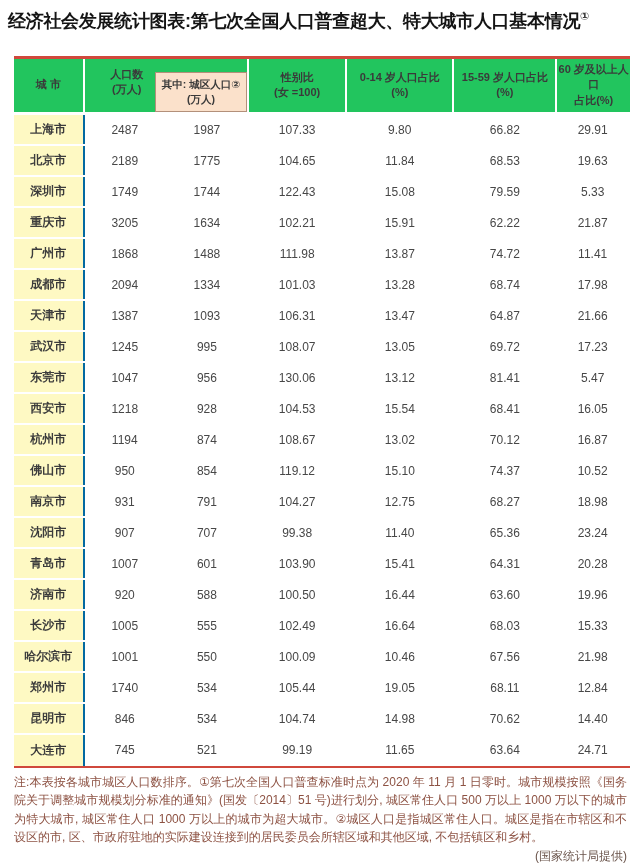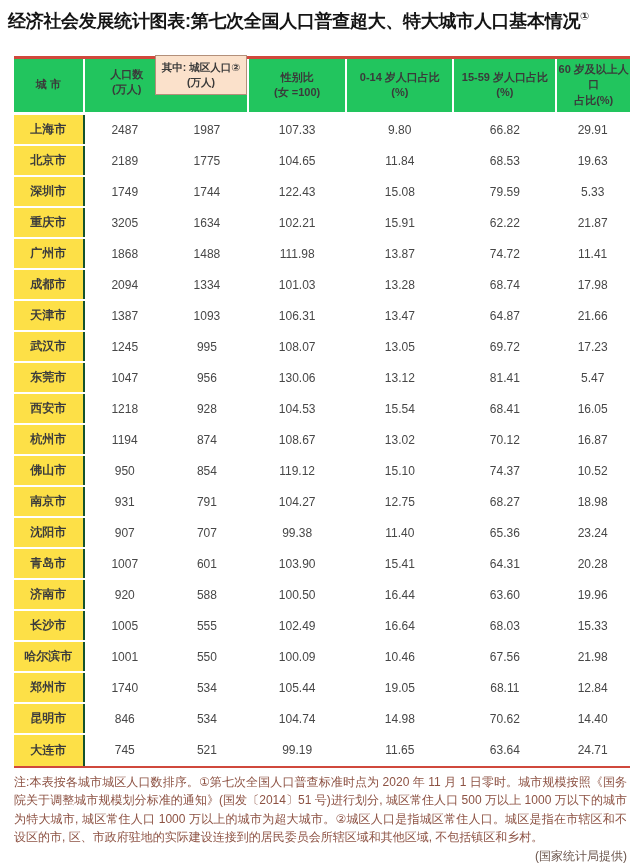--- a/index.html
+++ b/index.html
@@ -29,34 +29,34 @@
   .col-sex{width:103px;}
   .col-a0{width:112px;}
   .col-a15{width:108px;}
   .col-a60{width:76px;}
   .th-popgroup{position:relative;display:block;}
   .pop-label{
     position:absolute;left:0;top:8px;width:84px;text-align:center;
     font-size:11px;font-weight:bold;color:#3a3a3a;line-height:1.4;
   }
   .urban-box{
-    position:absolute;right:0;bottom:17px;width:92px;height:40px;box-sizing:border-box;
+    position:absolute;right:0;bottom:0;width:92px;height:40px;box-sizing:border-box;
     background:#fbe1cb;border:1px solid #b3907a;
     display:flex;flex-direction:column;justify-content:center;align-items:center;
     font-size:10.5px;font-weight:bold;color:#3a3a3a;line-height:1.35;text-align:center;
   }
   .tbody{margin-top:3px;}
   .tr{display:flex;height:31px;}
   .td{
     box-sizing:border-box;border-right:2px solid transparent;
     display:flex;align-items:center;justify-content:center;
     font-size:12px;color:#474747;text-align:center;
   }
   .td-city{
-    background:#fde047;border-right:2px solid #14532d;
+    background:#fef9c3;border-right:2px solid #0369a1;
     font-weight:bold;color:#3c3c3c;
     margin-bottom:2px;height:29px;
   }
   .tr:last-child .td-city{margin-bottom:0;height:31px;}
   .tbottom{height:2px;background:#d0483c;}
   .footnote{
     margin:5px 13px 0 14px;
     font-size:12px;line-height:18.5px;color:#8d5243;
     text-align:justify;
   }

